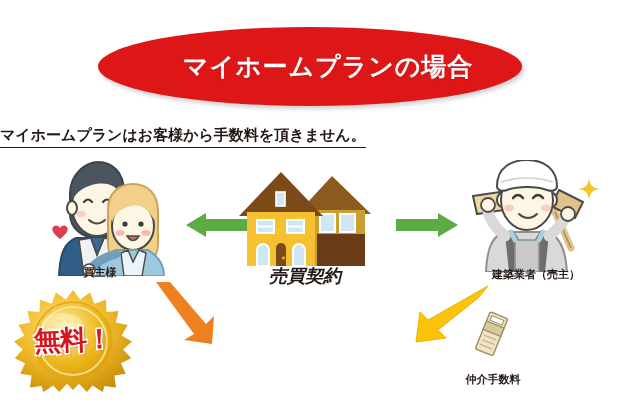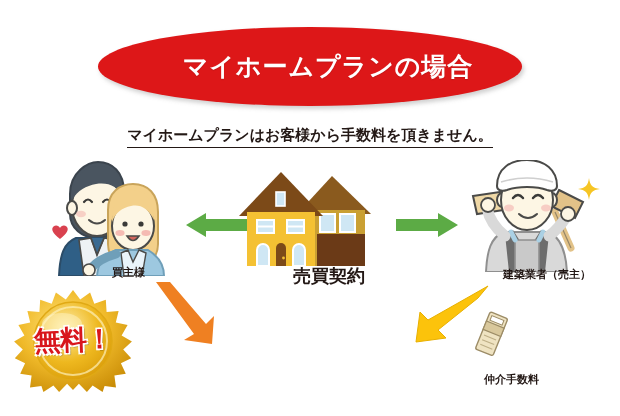--- a/index.html
+++ b/index.html
@@ -19,33 +19,33 @@
     box-shadow:2px 3px 4px rgba(120,120,120,.35);
   }
   .title-text{
     color:#ffffff;font-size:25px;font-weight:bold;letter-spacing:1px;
     margin-left:36px;white-space:nowrap;
     text-shadow:0 1px 1px rgba(0,0,0,.12);
   }
 
   
   .subtitle{
-    position:absolute;left:0;top:126px;width:620px;text-align:center;
+    position:absolute;left:0;top:126px;width:620px;
   }
   .subtitle span{
     display:inline-block;color:#231815;font-size:15px;font-weight:bold;
     border-bottom:1.5px solid #231815;padding-bottom:2px;white-space:nowrap;
   }
 
   
   .caption{
-    position:absolute;text-align:right;color:#231815;
+    position:absolute;text-align:center;color:#231815;
     font-size:11px;font-weight:bold;white-space:nowrap;
   }
-  .caption.big{font-size:18px;font-weight:bold;}
+  .caption.big{font-size:18px;font-weight:bold;font-style:italic;}
 
   
   .fig{position:absolute;}
 
   
   .plan-ellipse{
     position:absolute;left:205px;top:339px;width:196px;height:47px;
     background:#dd1718;border-radius:50%;
     display:flex;align-items:center;justify-content:center;
     box-shadow:2px 2px 3px rgba(120,120,120,.35);

